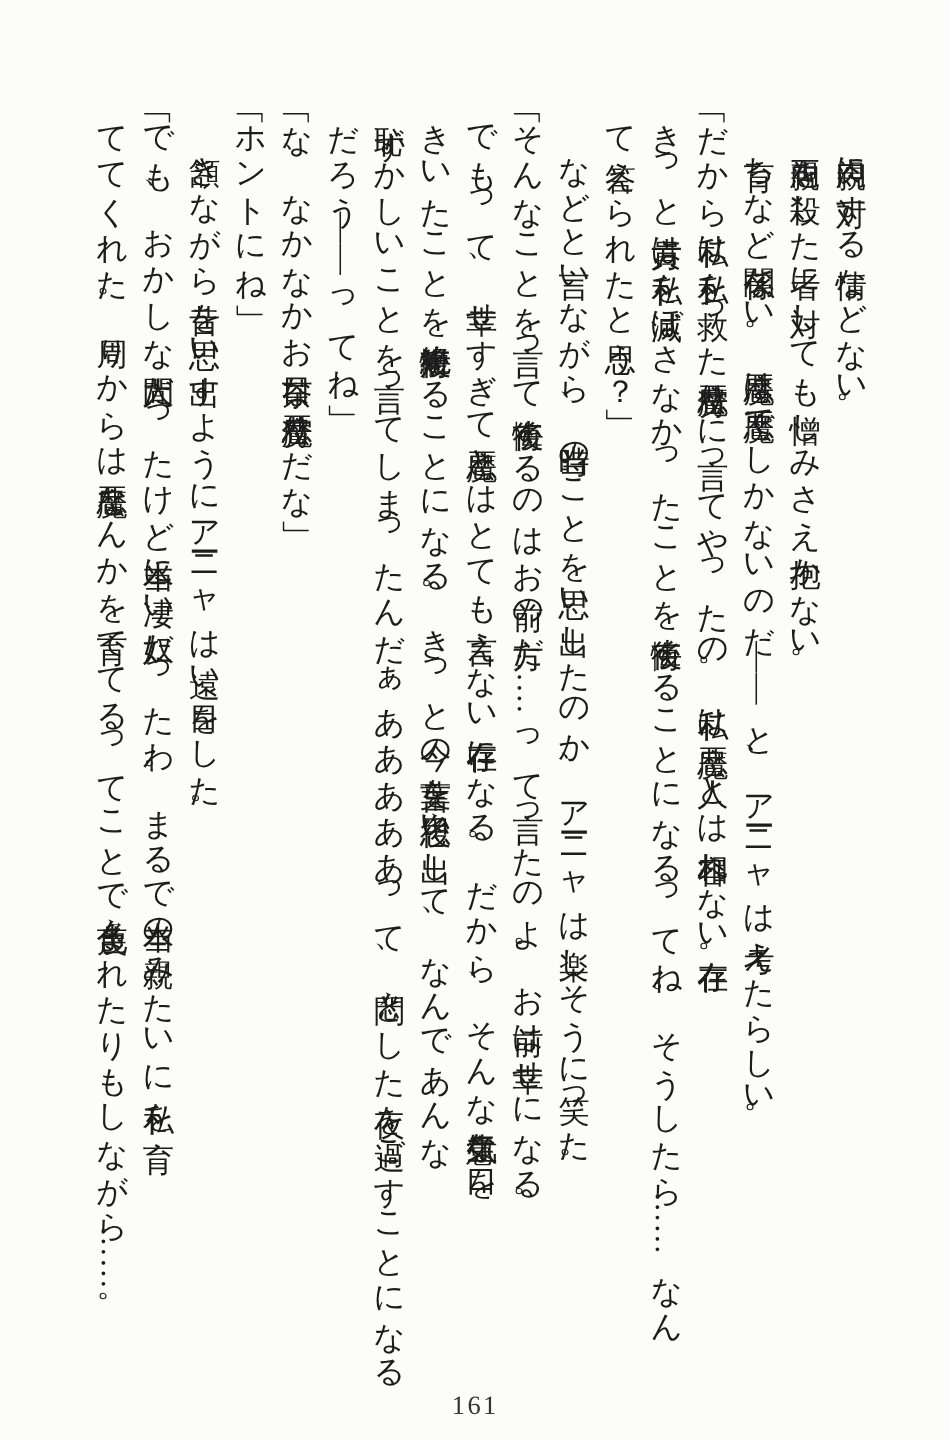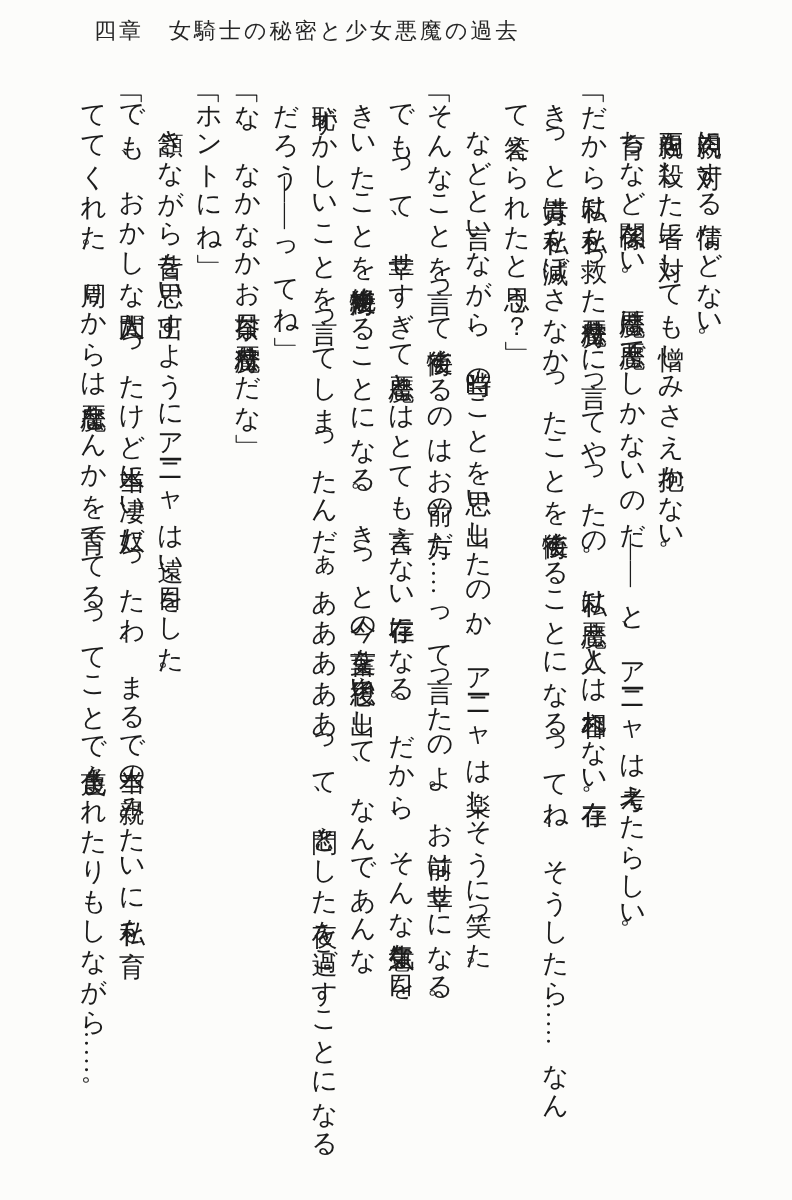--- a/index.html
+++ b/index.html
@@ -55,21 +55,20 @@
     text-align: center;
     font-size: 22px;
     letter-spacing: 2px;
     color: #333;
   }
 </style>
 </head>
 <body style="background: rgb(252, 252, 250);">
 
 <div class="page">
-  <div class="chapter-header">四章　女騎士の秘密と少女悪魔の過去</div>
 
   <div class="text-area" id="text-area" style="color: rgb(28, 28, 28);">
       <div class="text-column indent">肉親に対する情などない。</div>
       <div class="text-column indent">両親を殺した者に対しても憎しみさえ抱かない。</div>
       <div class="text-column indent">育ちなど関係ない。悪魔は悪魔でしかないのだ――と、アーニャは考えたらしい。</div>
       <div class="text-column">「だから私は私を救った悪魔狩りに言ってやったの。私は悪魔。人とは相容れない存在。</div>
       <div class="text-column">きっと貴方は私を滅ぼさなかったことを後悔することになるってね。そうしたら……なん</div>
       <div class="text-column">て答えられたと思う？」</div>
       <div class="text-column indent">などと言いながら、当時のことを思い出したのか、アーニャは楽しそうに笑った。</div>
       <div class="text-column">「そんなことを言って後悔するのはお前の方だ……って言ったのよ。お前は幸せになる。</div>
@@ -77,13 +76,14 @@
       <div class="text-column">きいたことを絶対後悔することになる。きっと今の言葉を後々思い出して、なんであんな</div>
       <div class="text-column">恥ずかしいことを言ってしまったんだぁあああああって、悶々とした夜を過ごすことになる</div>
       <div class="text-column">だろう――ってね」</div>
       <div class="text-column">「な、なかなかお茶目な悪魔狩りだな」</div>
       <div class="text-column">「ホントにね」</div>
       <div class="text-column indent">頷きながら昔を思い出すようにアーニャは遠い目をした。</div>
       <div class="text-column">「でも、おかしな人間だったけど本当に凄い奴だったわ。まるで本当の親みたいに私を育</div>
       <div class="text-column">ててくれた。周りからは悪魔なんかを育ててるってことで色々蔑まれたりもしながら……。</div>
     </div>
 
+  <div class="page-number">161</div>
 </div>
 
 </body></html>

